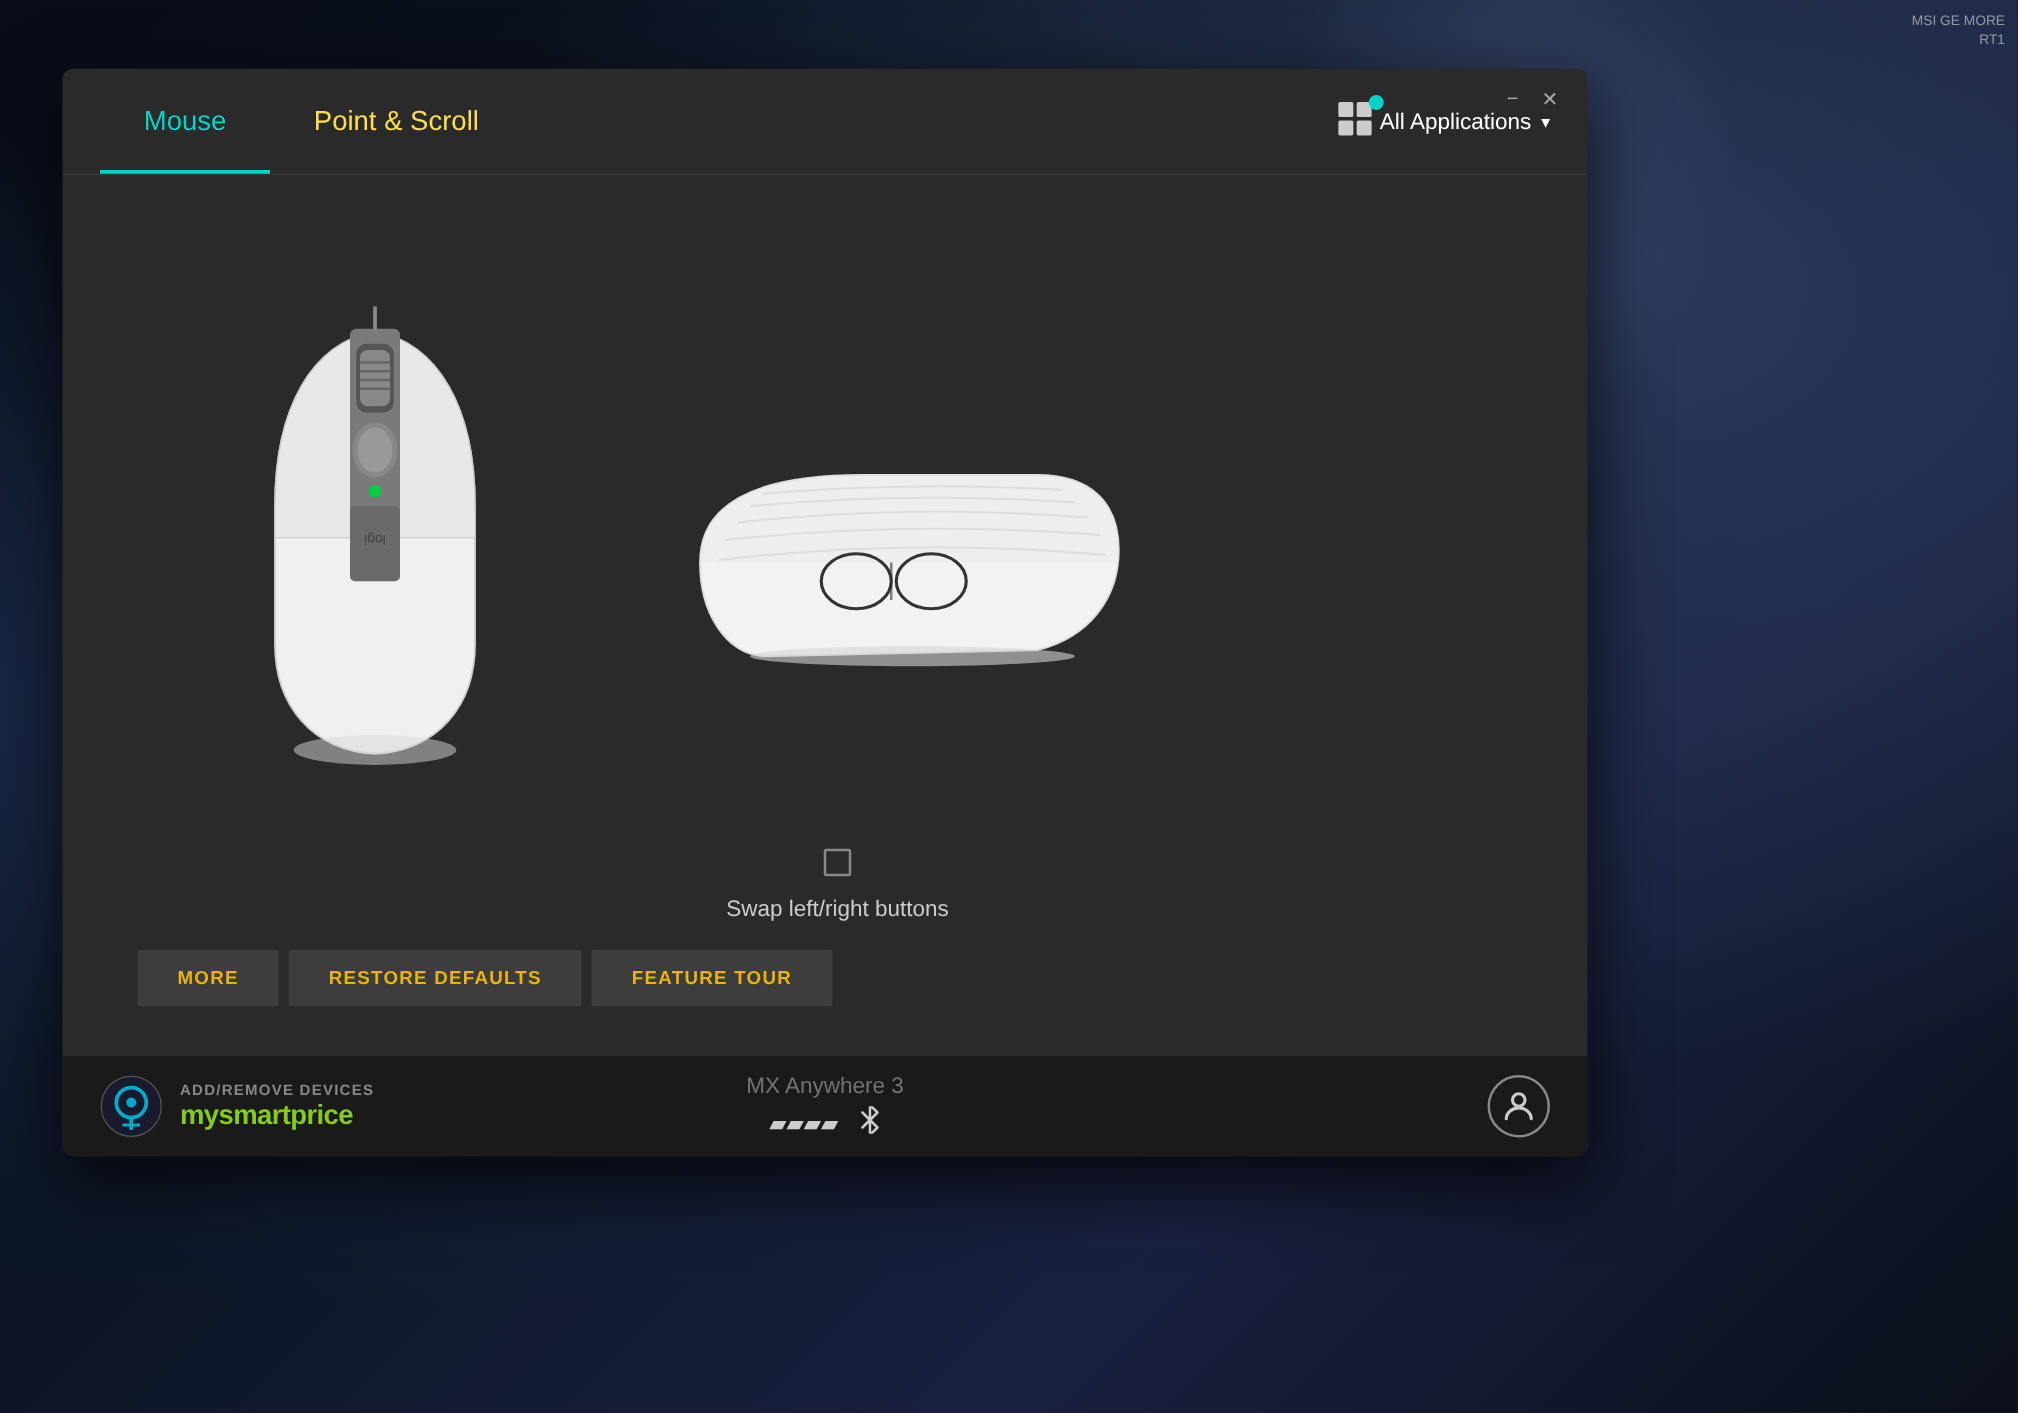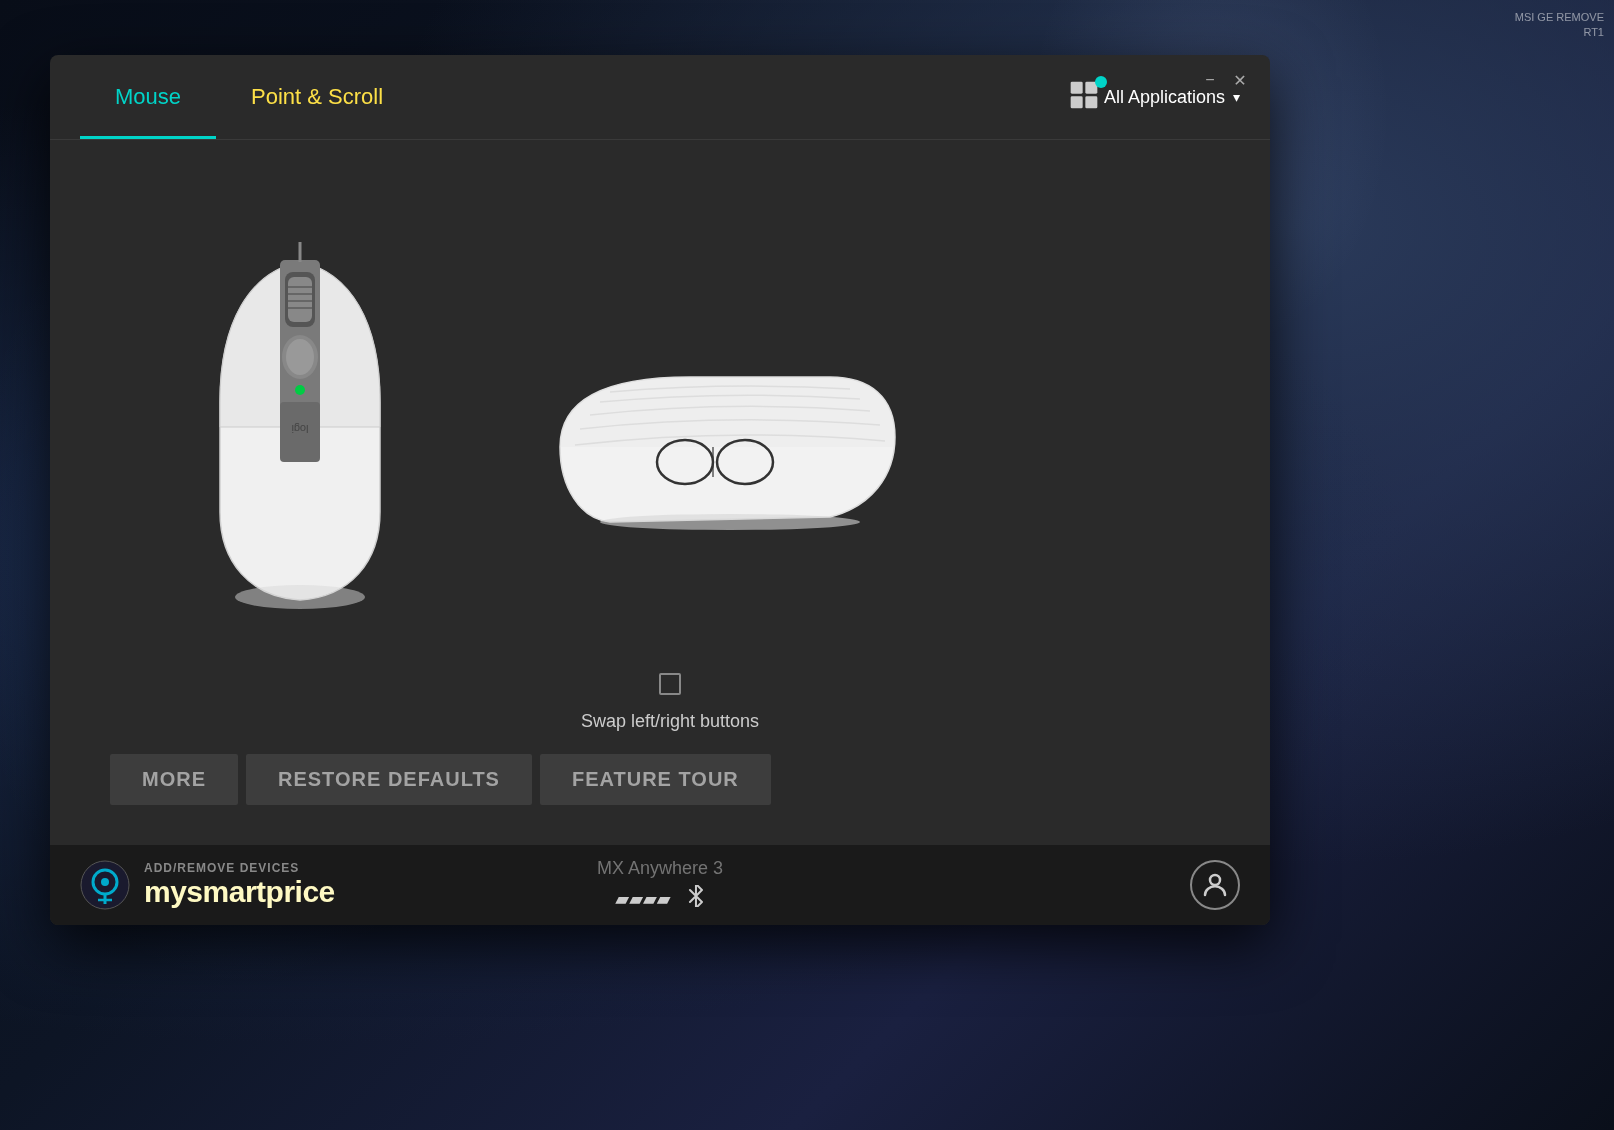--- a/index.html
+++ b/index.html
@@ -225,24 +225,24 @@
     }
 
     .buttons-row {
       display: flex;
       gap: 8px;
       margin-left: 20px;
     }
 
     .action-btn {
       background: #3d3d3d;
-      color: #a3a3a3;
+      color: #eab308;
       border: none;
       padding: 14px 32px;
-      font-size: 20px;
+      font-size: 15px;
       font-weight: 600;
       letter-spacing: 1px;
       cursor: pointer;
       border-radius: 2px;
       text-transform: uppercase;
     }
 
     
     .bottom-bar {
       position: absolute;
@@ -274,22 +274,22 @@
 
     .add-remove {
       color: #888;
       font-size: 12px;
       font-weight: 600;
       letter-spacing: 1px;
       text-transform: uppercase;
     }
 
     .brand-name {
-      color: #fef9c3;
-      font-size: 30px;
+      color: #84cc16;
+      font-size: 22px;
       font-weight: 700;
       letter-spacing: -0.5px;
     }
 
     .device-center {
       position: absolute;
       left: 50%;
       transform: translateX(-50%);
       display: flex;
       flex-direction: column;
@@ -353,21 +353,21 @@
       line-height: 1.4;
     }
   </style>
 </head>
 <body>
 
 <div class="bg-wallpaper"></div>
 <div class="bg-overlay"></div>
 
 <div class="watermark">
-  <div>MSI GE REMOVE</div>
+  <div>MSI GE MORE</div>
   <div>RT1</div>
 </div>
 
 <div class="app-window">
 
   <div class="title-bar">
     <div class="title-bar-btn minimize">−</div>
     <div class="title-bar-btn close">✕</div>
   </div>
 

